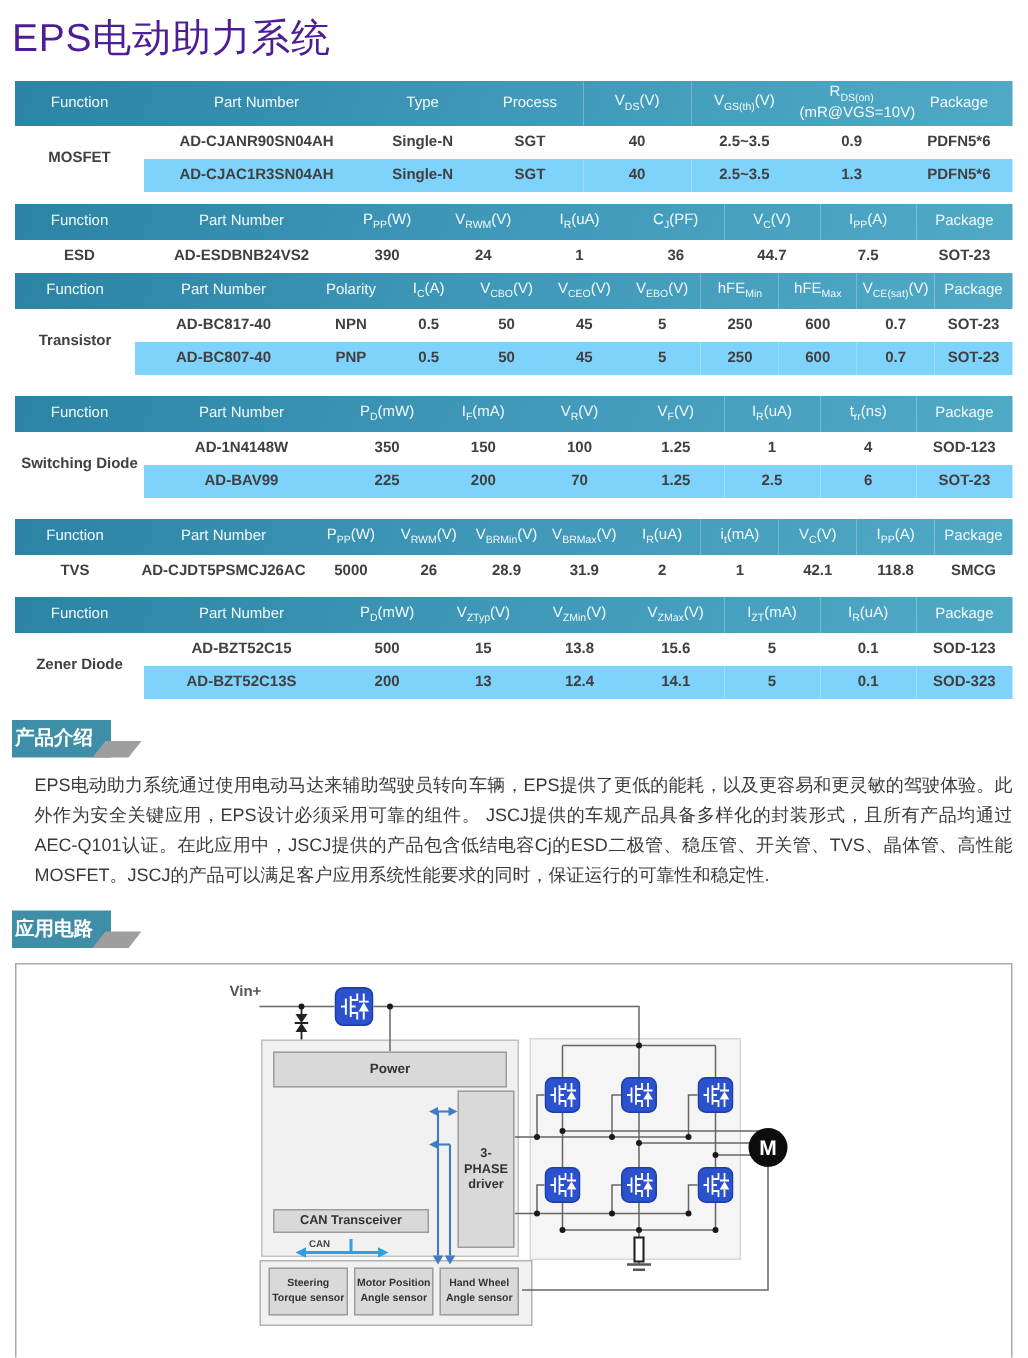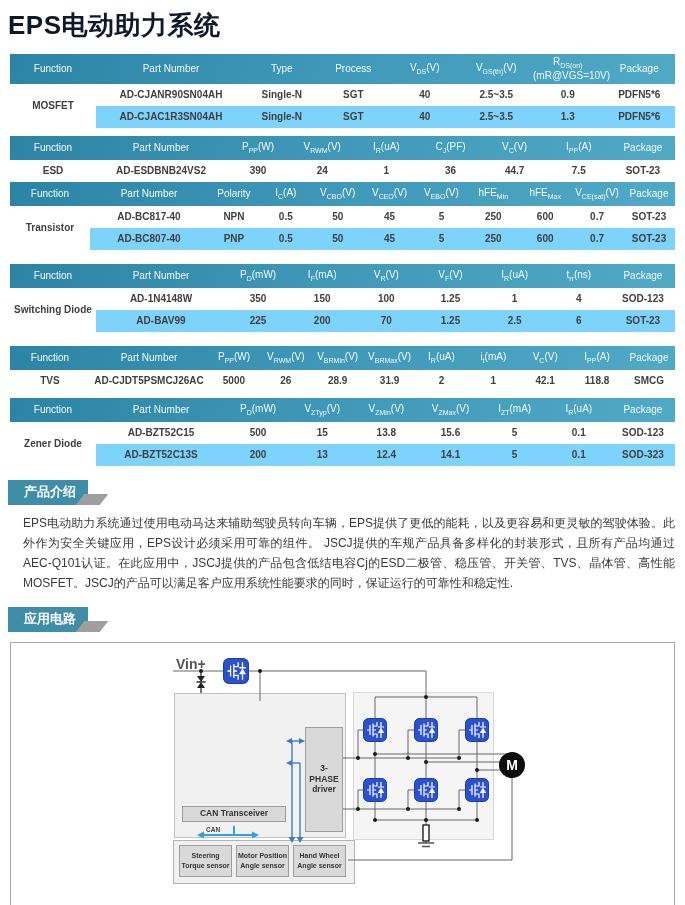--- a/index.html
+++ b/index.html
@@ -6,21 +6,21 @@
   html,body { background:#fff; }
   body {
     width:685px; height:905px;
     font-family:"Liberation Sans","DejaVu Sans",sans-serif;
     color:#3c3c3c; overflow:hidden;
   }
   .page { position:relative; width:685px; height:905px; }
 
   .title {
     margin:8px 0 0 8px;
-    font-size:26px; font-weight:bold; color:#0f172a; letter-spacing:0.5px;
+    font-size:26px; font-weight:normal; color:#4c1d95; letter-spacing:0.5px;
   }
 
   
   #tables-root { width:685px; }
   #tables-root table {
     width:665px; margin-left:10px; border-collapse:collapse; table-layout:fixed;
   }
   #tables-root table:nth-child(1){ margin-top:11px; }
   #tables-root table:nth-child(2){ margin-top:8px; }
   #tables-root table:nth-child(3){ margin-top:0; }
@@ -43,21 +43,21 @@
   .cols8 th:nth-child(2)  { width:150px; }
   .cols9 th:first-child,  .cols9 td.fn  { width:86px; }
   .cols9 th:nth-child(2)  { width:130px; }
   .cols11 th:first-child, .cols11 td.fn { width:80px; }
   .cols11 th:nth-child(2) { width:118px; }
 
   
   .badge {
     position:relative; display:inline-block; margin:14px 0 0 8px;
     background:#3e8ea8; color:#fff; font-size:13px; font-weight:bold;
-    padding:3px 12px 4px 16px; z-index:1;
+    padding:3px 12px 4px 2px; z-index:1;
   }
   .badge::after {
     content:''; position:absolute; right:-16px; bottom:0;
     width:24px; height:11px; background:#9e9e9e;
     transform:skewX(-38deg); z-index:-1;
   }
 
   .intro {
     margin:8px 10px 0 23px; font-size:12px; line-height:20px;
     color:#3a3a3a; text-align:justify;
@@ -85,21 +85,21 @@
   #dg-cantr { left:171px; top:163px; width:104px; height:16px; font-size:8.5px; }
   .sbox {
     position:absolute; top:202px; width:53px; height:32px;
     background:#d9d9d9; border:1px solid #9d9d9d;
     display:flex; align-items:center; justify-content:center;
     font-size:7px; font-weight:bold; color:#333; text-align:center;
     white-space:pre-line; line-height:1.3;
   }
   #dg-s1 { left:168px; } #dg-s2 { left:225px; } #dg-s3 { left:282px; }
   .lbl { position:absolute; color:#333; }
-  #dg-vin { left:165px; top:13px; font-size:14px; font-weight:bold; color:#555; }
+  #dg-vin { left:142px; top:13px; font-size:10px; font-weight:bold; color:#555; }
   #dg-can { left:195px; top:183px; font-size:6.5px; font-weight:bold; color:#444; }
 </style>
 </head>
 <body>
 
 <div class="page">
 
   <h1 class="title">EPS电动助力系统</h1>
 
   <div id="tables-root">
@@ -416,20 +416,21 @@
         <polygon points="289,200 285.5,194 292.5,194"></polygon>
       </g>
 
       <g>
         <path d="M192,192 H242 M223,183 V192" stroke="#2da0e8" stroke-width="2" fill="none"></path>
         <polygon points="186,192 193,188.5 193,195.5" fill="#2da0e8"></polygon>
         <polygon points="248,192 241,188.5 241,195.5" fill="#2da0e8"></polygon>
       </g>
     </svg>
 
+    <div class="cbox" id="dg-power">Power</div>
     <div class="cbox" id="dg-driver">3-
 PHASE
 driver</div>
     <div class="cbox" id="dg-cantr">CAN Transceiver</div>
     <div class="sbox" id="dg-s1">Steering
 Torque sensor</div>
     <div class="sbox" id="dg-s2">Motor Position
 Angle sensor</div>
     <div class="sbox" id="dg-s3">Hand Wheel
 Angle sensor</div>

